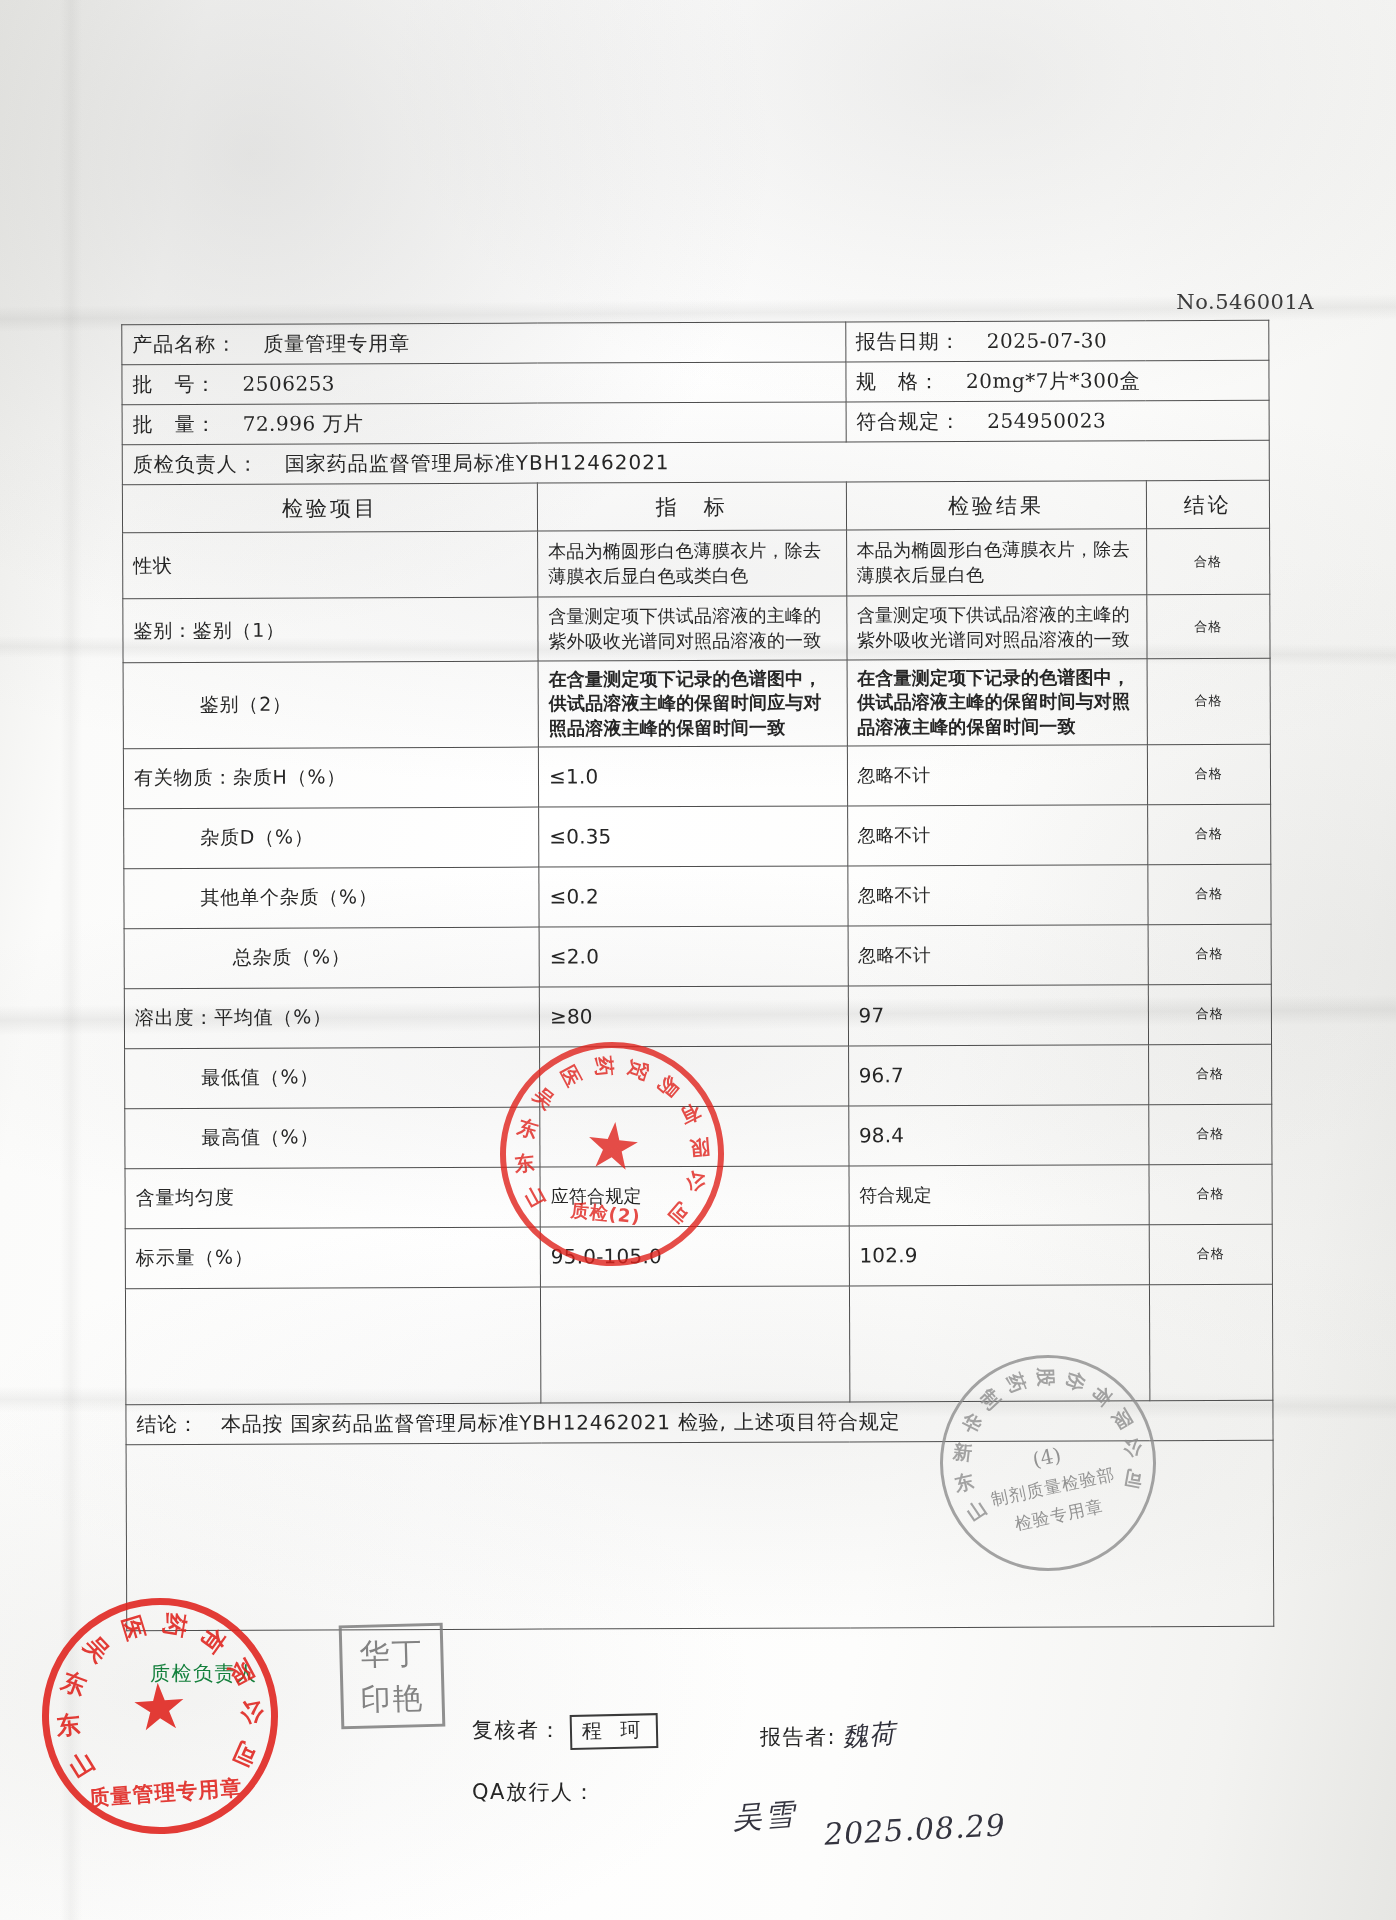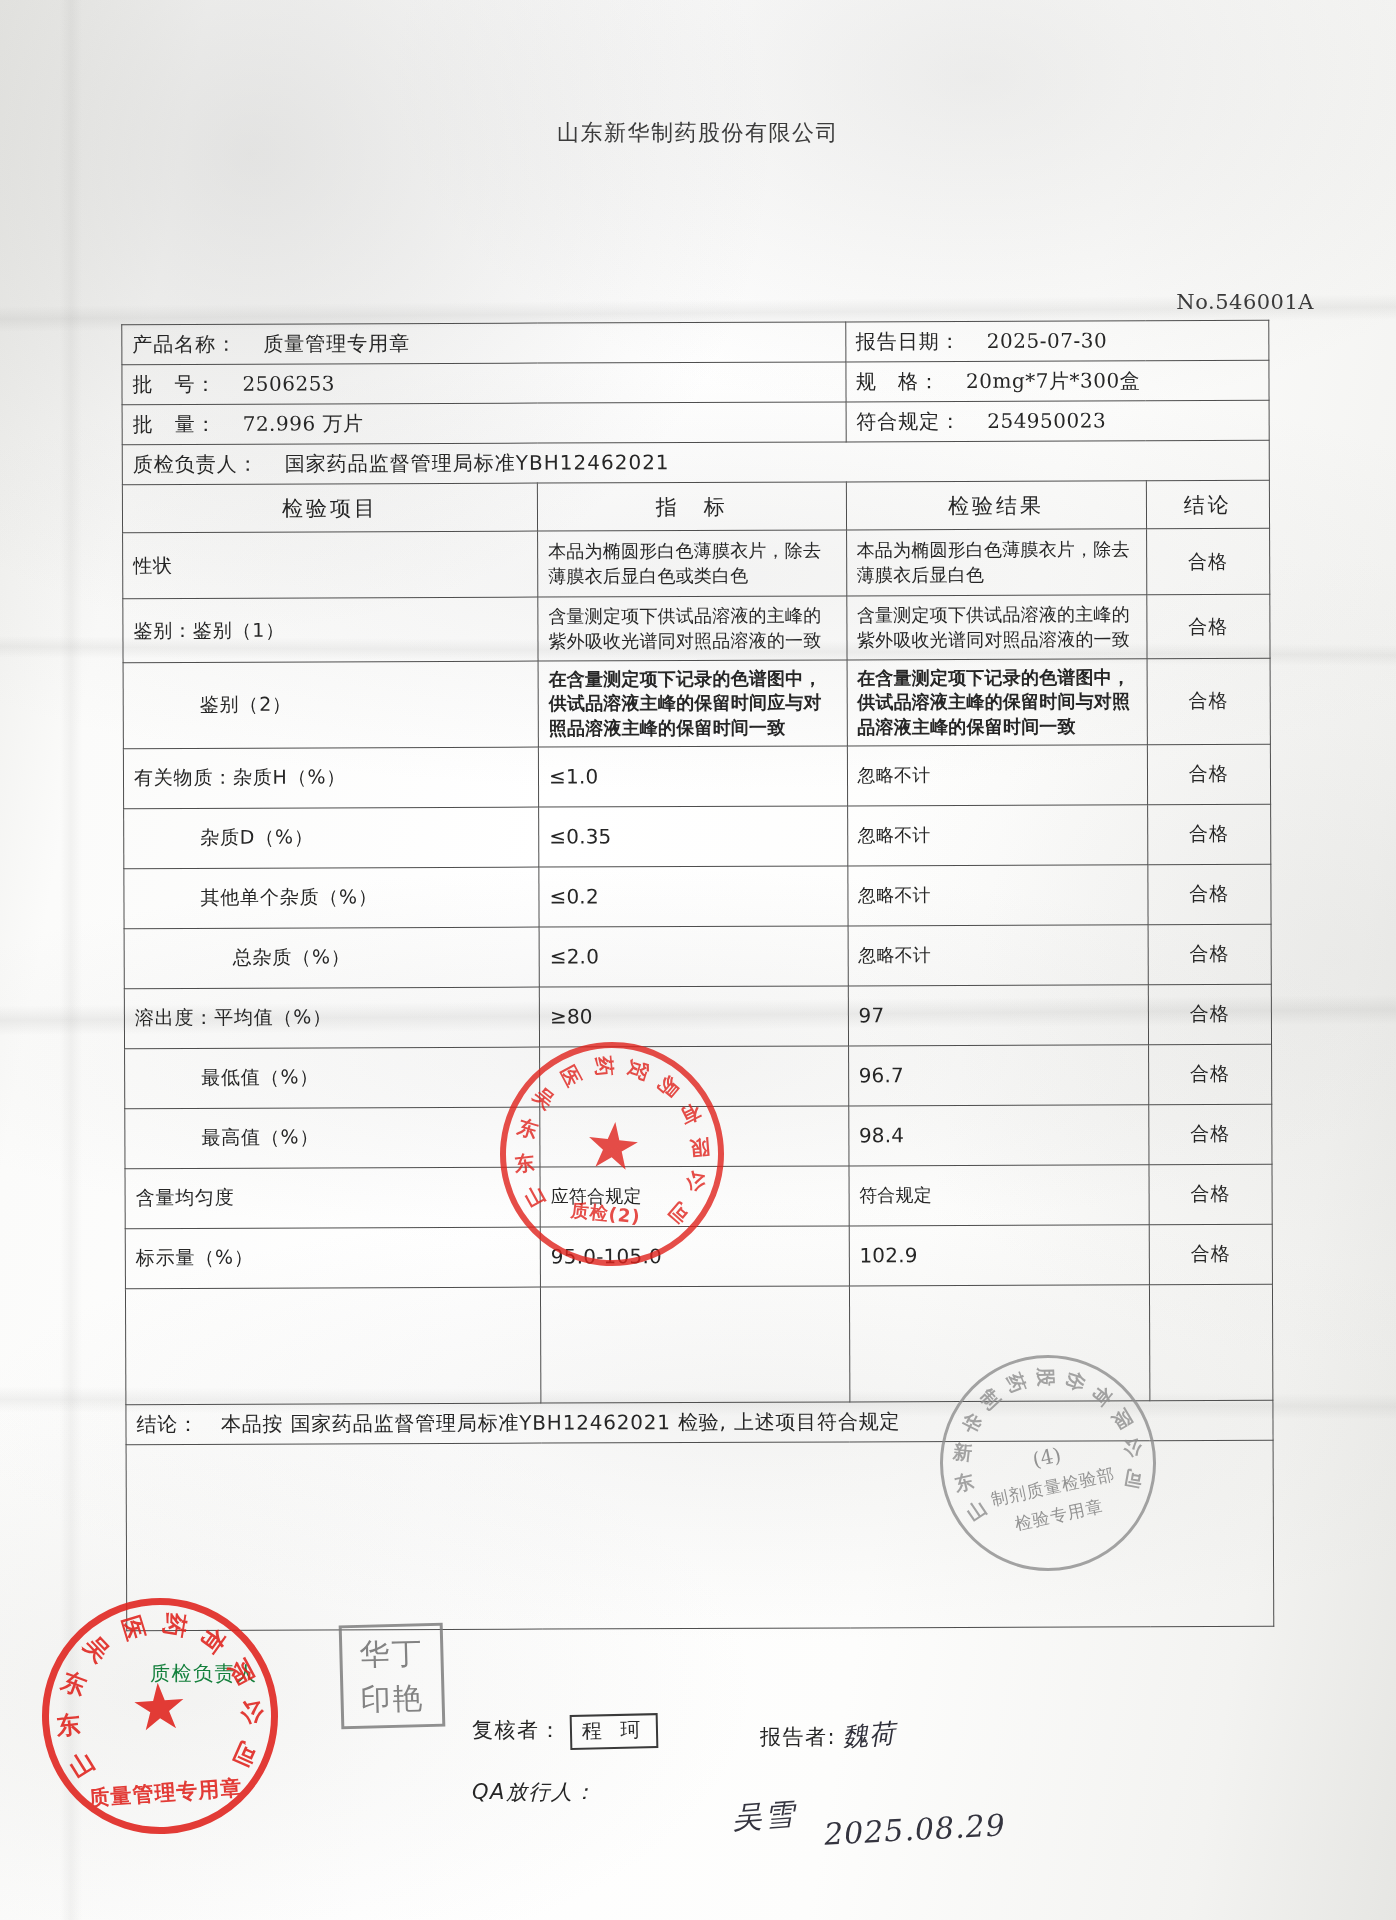--- a/index.html
+++ b/index.html
@@ -78,42 +78,42 @@
 
   
   .th{
     text-align:center; font-size:21px; letter-spacing:3px; color:#1f1f1f;
     height:48px; padding:4px;
   }
   
   td.item   { font-size:19px; letter-spacing:.8px; padding-left:14px;}
   td.spec   { font-size:18px; letter-spacing:.2px; line-height:1.35;}
   td.result { font-size:18px; letter-spacing:.2px; line-height:1.35;}
-  td.concl  { text-align:center; font-size:19px; letter-spacing:1px;}
+  td.concl  { text-align:center; font-size:13px; letter-spacing:1px;}
   td.num    { font-family:"DejaVu Serif","Liberation Serif",serif; font-size:20px; }
   .tiny     { font-size:13.5px; line-height:1.35; letter-spacing:0; font-weight:bold;}
   .indent1  { padding-left:76px !important; }
   .indent2  { padding-left:108px !important; }
 
   td.conclusion-row{
     font-size:20px; letter-spacing:.8px; padding:14px 10px 14px 14px;
   }
   td.conclusion-row .cbody{ display:flex; align-items:baseline; }
   td.conclusion-row .cbody .k{ white-space:nowrap; }
   td.conclusion-row .cbody .v{ padding-left:22px; }
 
   
   #signzone{
     position:absolute; left:124px; top:1700px; width:1148px; height:190px;
   }
   .sig-row{ position:absolute; font-family:"DejaVu Sans","Liberation Sans",sans-serif;
             font-size:21px; color:#262626; letter-spacing:1.5px; }
   .sig-reviewer{ left:348px; top:14px; }
   .sig-reporter{ left:636px; top:18px; }
-  .sig-qa{ left:348px; top:78px;font-style:italic; }
+  .sig-qa{ left:348px; top:78px; }
 
   .namebox{
     display:inline-block; border:2px solid #3a3a3a; padding:1px 10px 3px;
     font-family:"DejaVu Serif","Liberation Serif",serif; font-size:20px;
     letter-spacing:6px; margin-left:8px; color:#2b2b2b;
     transform:rotate(-1.2deg);
   }
   .hand{
     font-family:"DejaVu Serif","Liberation Serif",serif;
     font-style:italic; color:#2f2f3a; font-size:26px; letter-spacing:1px;
@@ -195,21 +195,20 @@
 <div id="paper">
   <div class="crease c1"></div>
   <div class="crease c2"></div>
   <div class="crease c3"></div>
   <div class="crease c4"></div>
   <div class="cv"></div>
 </div>
 
 <div id="sheet">
 
-  <div class="company">山东新华制药股份有限公司</div>
   <div class="docno">No.546001A</div>
 
   <div id="tablewrap">
     <table class="main">
       <colgroup>
         <col style="width:343px">
         <col style="width:255px">
         <col style="width:248px">
         <col style="width:102px">
       </colgroup>

